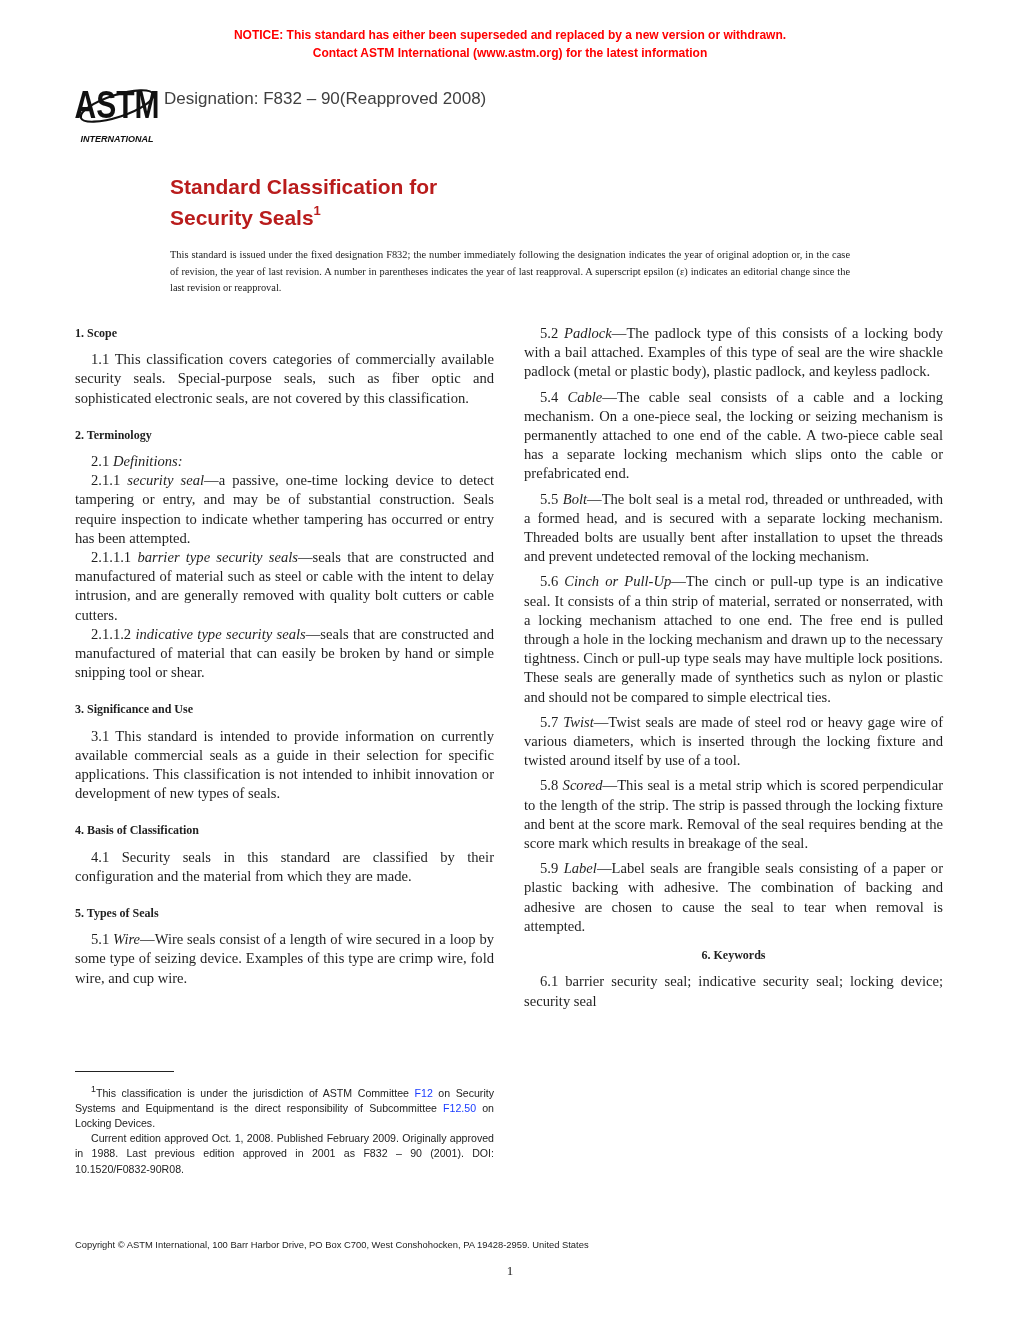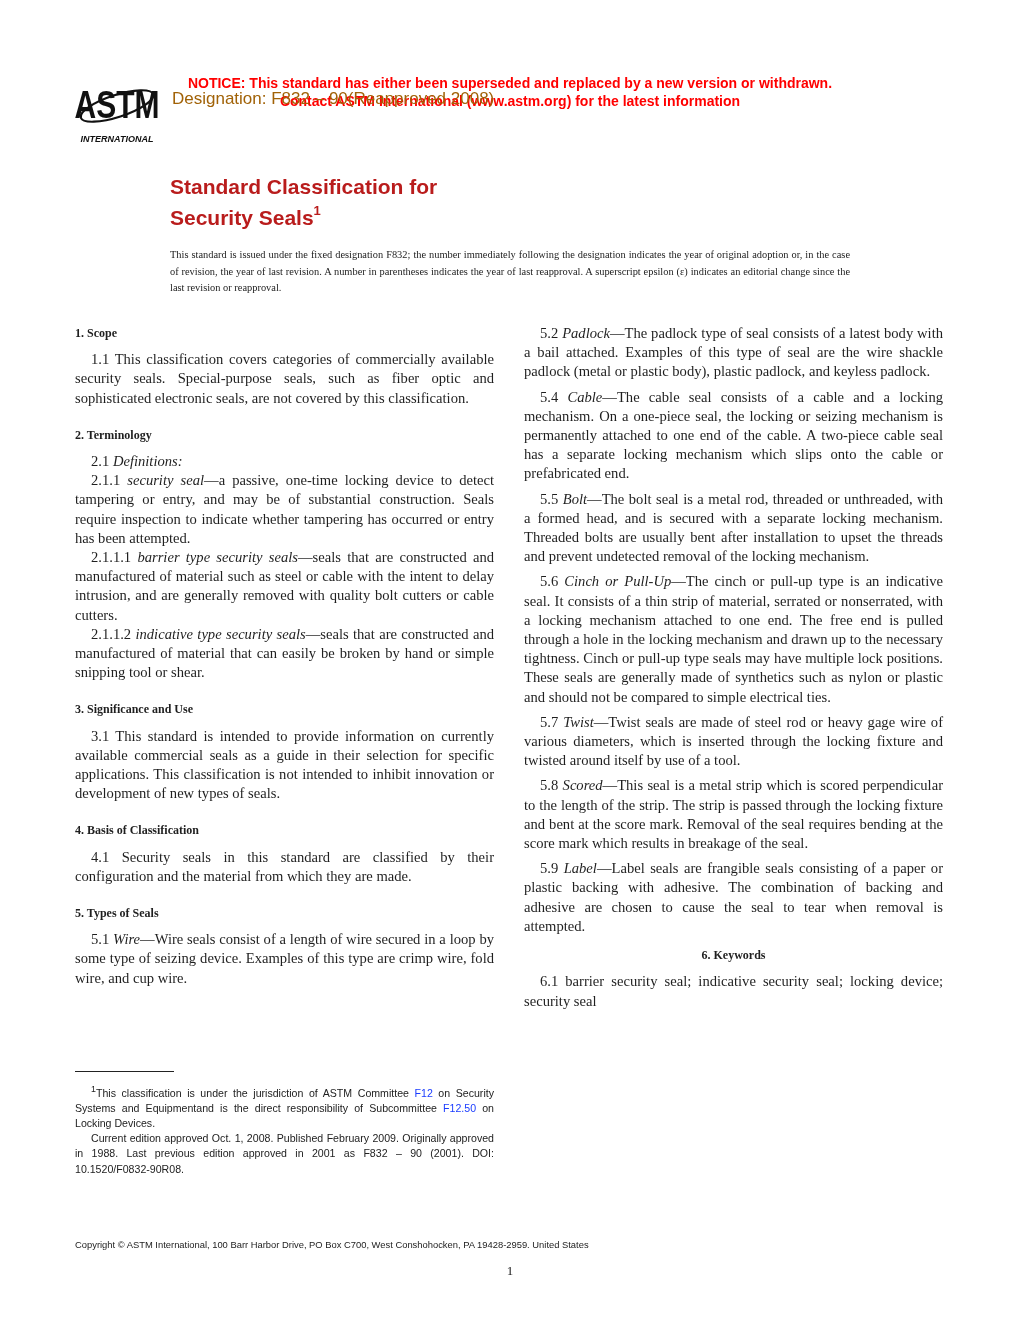--- a/index.html
+++ b/index.html
@@ -1,21 +1,21 @@
 <!DOCTYPE html>
 <html><head>
 <meta charset="utf-8">
 <style>
   html, body { margin: 0; padding: 0; background: #ffffff; }
   body { width: 1020px; height: 1320px; position: relative; overflow: hidden; color: #1a1a1a; }
   .abs { position: absolute; }
   .notice { left: 0; width: 1020px; top: 26px; text-align: center; color: #ff0000;
-    font-family: "Liberation Sans", sans-serif; font-weight: bold; font-size: 14px; line-height: 18px; margin-top: 48px; }
+    font-family: "Liberation Sans", sans-serif; font-weight: bold; font-size: 12px; line-height: 18px; }
   .logo { left: 72px; top: 76px; width: 90px; height: 70px; }
-  .designation { left: 172px; top: 89px; font-family: "Liberation Sans", sans-serif; font-size: 17px; color: #a16207; }
+  .designation { left: 164px; top: 89px; font-family: "Liberation Sans", sans-serif; font-size: 17px; color: #404040; }
   .title { left: 170px; top: 174px; font-family: "Liberation Sans", sans-serif; font-weight: bold; font-size: 21px; line-height: 26px; color: #b91c1c; }
   .title sup { font-size: 13px; position: relative; top: -2px; }
   .preamble { left: 170px; top: 247px; width: 680px; font-family: "Liberation Serif", serif; font-size: 10.4px; line-height: 16.5px; color: #222; text-align: justify; }
   .col { font-family: "Liberation Serif", serif; font-size: 14.6px; line-height: 19.2px; color: #1f1f1f; }
   .col p { margin: 0; text-align: justify; text-indent: 16px; }
   .col h2 { margin: 0; font-size: 12px; font-weight: bold; line-height: 19.2px; }
   .col i { font-style: italic; }
   .left { left: 75px; width: 419px; }
   .right { left: 524px; width: 419px; }
   .rule { left: 75px; top: 1071px; width: 99px; height: 1px; background: #222; }
@@ -64,21 +64,21 @@
   <p style="margin-top:7px;">3.1 This standard is intended to provide information on currently available commercial seals as a guide in their selection for specific applications. This classification is not intended to inhibit innovation or development of new types of seals.</p>
 
   <h2 style="margin-top:18px;">4.  Basis of Classification</h2>
   <p style="margin-top:7px;">4.1 Security seals in this standard are classified by their configuration and the material from which they are made.</p>
 
   <h2 style="margin-top:18px;">5.  Types of Seals</h2>
   <p style="margin-top:7px;"><span>5.1 </span><i>Wire</i><span>—Wire seals consist of a length of wire secured in a loop by some type of seizing device. Examples of this type are crimp wire, fold wire, and cup wire.</span></p>
 </div>
 
 <div class="abs col right" style="top:324px;">
-  <p><span>5.2 </span><i>Padlock</i><span>—The padlock type of seal consists of a latest body with a bail attached. Examples of this type of seal are the wire shackle padlock (metal or plastic body), plastic padlock, and keyless padlock.</span></p>
+  <p><span>5.2 </span><i>Padlock</i><span>—The padlock type of this consists of a locking body with a bail attached. Examples of this type of seal are the wire shackle padlock (metal or plastic body), plastic padlock, and keyless padlock.</span></p>
   <p style="margin-top:6px;"><span>5.4 </span><i>Cable</i><span>—The cable seal consists of a cable and a locking mechanism. On a one-piece seal, the locking or seizing mechanism is permanently attached to one end of the cable. A two-piece cable seal has a separate locking mechanism which slips onto the cable or prefabricated end.</span></p>
   <p style="margin-top:6px;"><span>5.5 </span><i>Bolt</i><span>—The bolt seal is a metal rod, threaded or unthreaded, with a formed head, and is secured with a separate locking mechanism. Threaded bolts are usually bent after installation to upset the threads and prevent undetected removal of the locking mechanism.</span></p>
   <p style="margin-top:6px;"><span>5.6 </span><i>Cinch or Pull-Up</i><span>—The cinch or pull-up type is an indicative seal. It consists of a thin strip of material, serrated or nonserrated, with a locking mechanism attached to one end. The free end is pulled through a hole in the locking mechanism and drawn up to the necessary tightness. Cinch or pull-up type seals may have multiple lock positions. These seals are generally made of synthetics such as nylon or plastic and should not be compared to simple electrical ties.</span></p>
   <p style="margin-top:6px;"><span>5.7 </span><i>Twist</i><span>—Twist seals are made of steel rod or heavy gage wire of various diameters, which is inserted through the locking fixture and twisted around itself by use of a tool.</span></p>
   <p style="margin-top:6px;"><span>5.8 </span><i>Scored</i><span>—This seal is a metal strip which is scored perpendicular to the length of the strip. The strip is passed through the locking fixture and bent at the score mark. Removal of the seal requires bending at the score mark which results in breakage of the seal.</span></p>
   <p style="margin-top:6px;"><span>5.9 </span><i>Label</i><span>—Label seals are frangible seals consisting of a paper or plastic backing with adhesive. The combination of backing and adhesive are chosen to cause the seal to tear when removal is attempted.</span></p>
 
   <h2 style="margin-top:10px;text-align:center;">6.  Keywords</h2>
   <p style="margin-top:7px;">6.1 barrier security seal; indicative security seal; locking device; security seal</p>
 </div>

